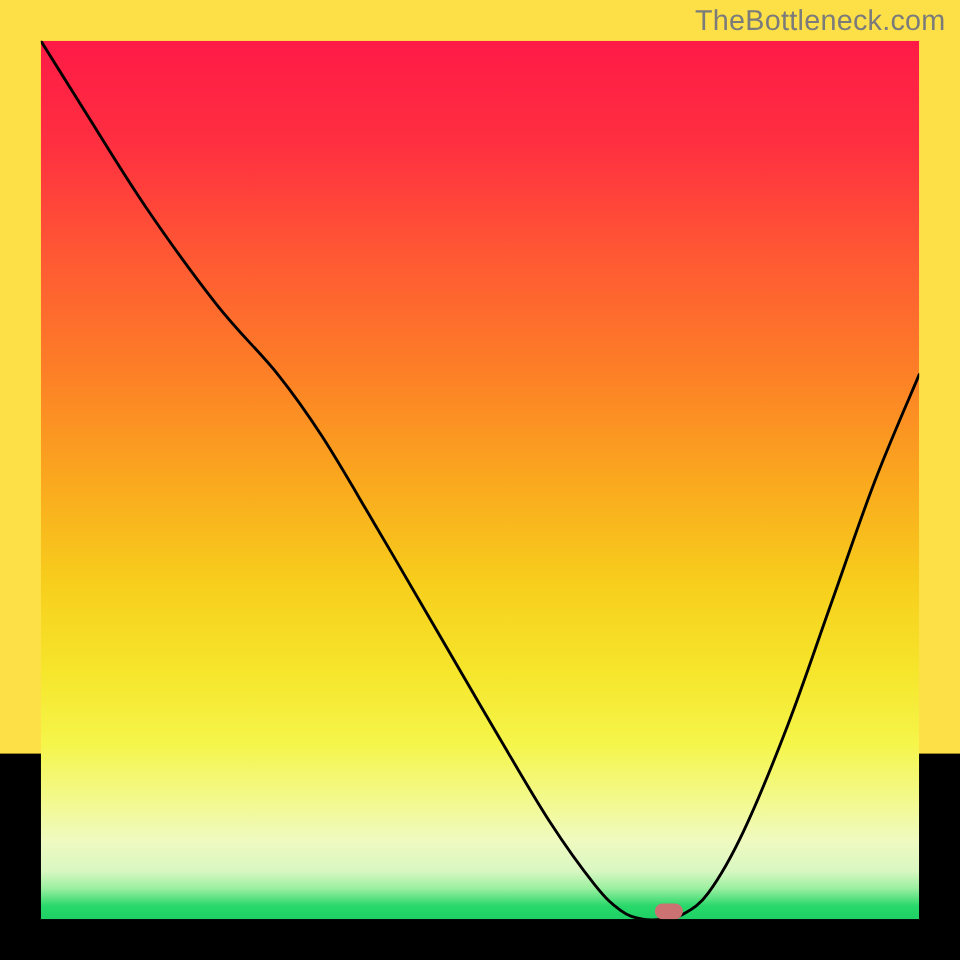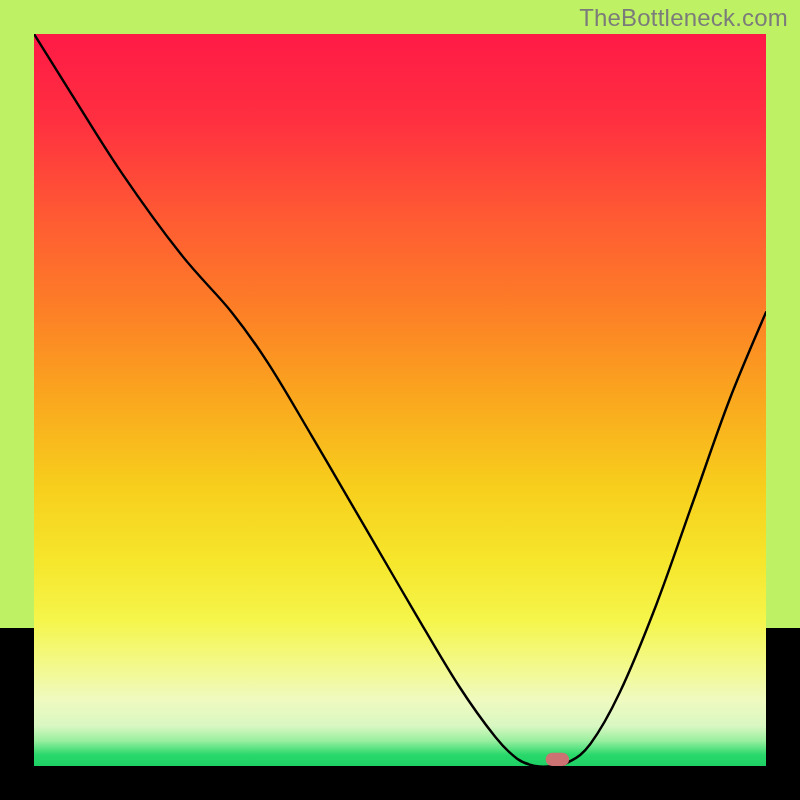--- a/index.html
+++ b/index.html
@@ -8,21 +8,21 @@
     width: 800px;
     height: 800px;
     background: #000;
     overflow: hidden;
     font-family: Arial, Helvetica, sans-serif;
   }
   .frame {
     position: relative;
     width: 800px;
     height: 628px;
-    background: #bef264;
+    background: #fde047;
   }
   .watermark {
     position: absolute;
     top: 4px;
     right: 12px;
     color: #7b7b7b;
     font-size: 24px;
     font-weight: 400;
     letter-spacing: 0.2px;
     z-index: 3;

